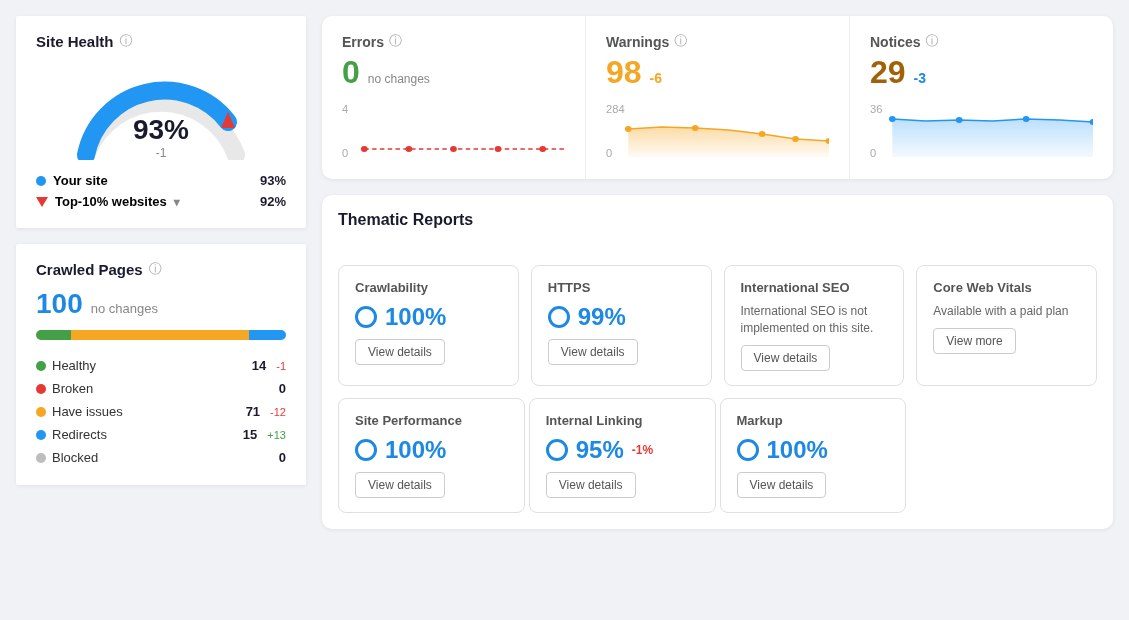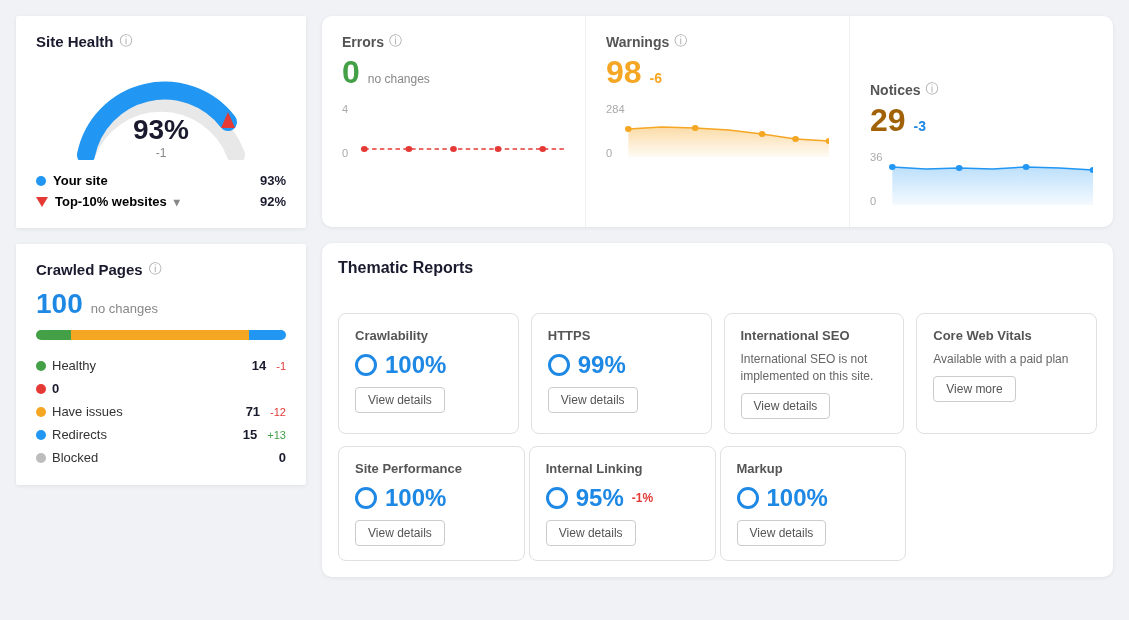--- a/index.html
+++ b/index.html
@@ -168,21 +168,21 @@
       border-radius: 10px;
       box-shadow: 0 1px 4px rgba(0,0,0,0.07);
       overflow: hidden;
     }
     .metric-card {
       flex: 1;
       padding: 16px 20px;
       border-right: 1px solid #f0f0f0;
       position: relative;
     }
-    .metric-card:last-child { border-right: none; margin-top: 48px; }
+    .metric-card:last-child { border-right: none; }
     .metric-title {
       font-size: 14px;
       font-weight: 600;
       color: #555;
       margin-bottom: 4px;
       display: flex;
       align-items: flex-end;
       gap: 5px;
     }
     .metric-main {
@@ -354,20 +354,21 @@
       </div>
       <ul class="pages-list">
         <li>
           <div class="dot dot-green"></div>
           <span class="page-label">Healthy</span>
           <span class="page-count">14</span>
           <span class="page-change neg">-1</span>
         </li>
         <li>
           <div class="dot dot-red"></div>
+          <span class="page-label">Broken</span>
           <span class="page-count">0</span>
         </li>
         <li>
           <div class="dot dot-orange"></div>
           <span class="page-label">Have issues</span>
           <span class="page-count">71</span>
           <span class="page-change neg">-12</span>
         </li>
         <li>
           <div class="dot dot-light-blue"></div>

